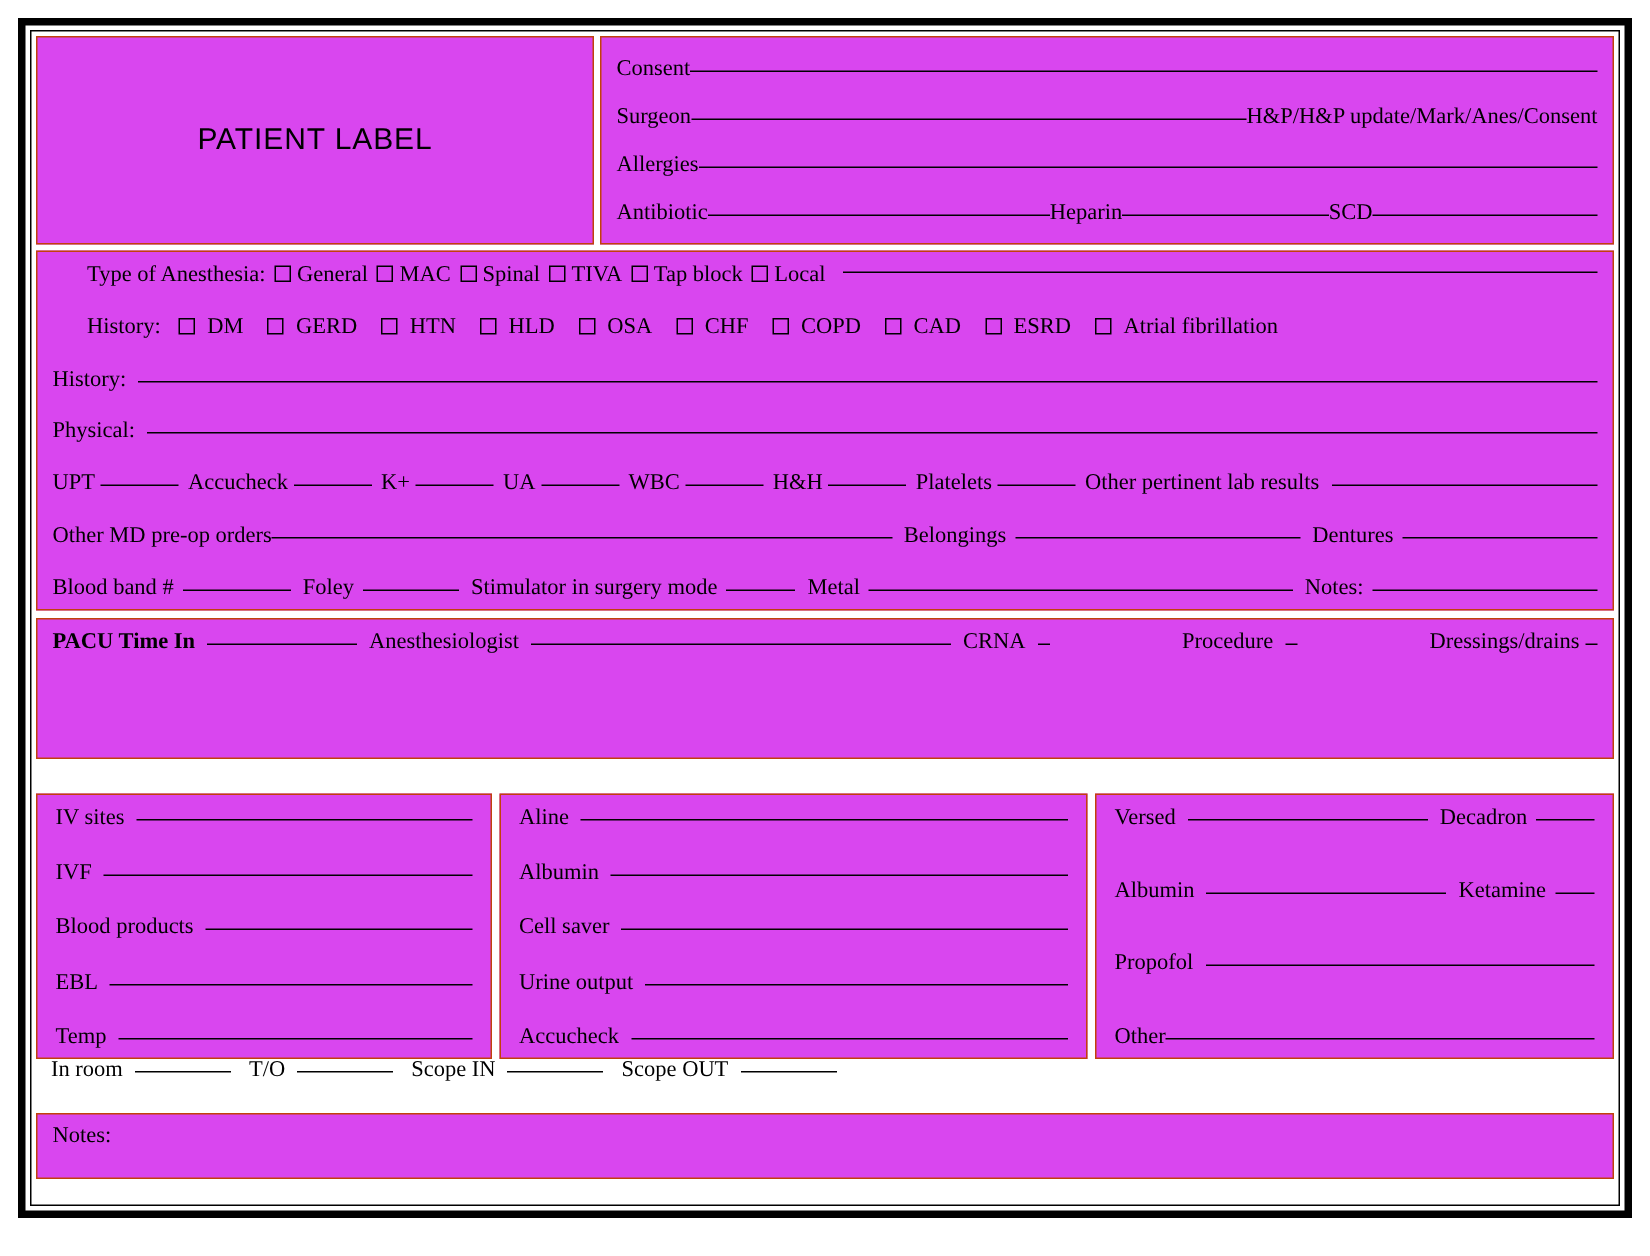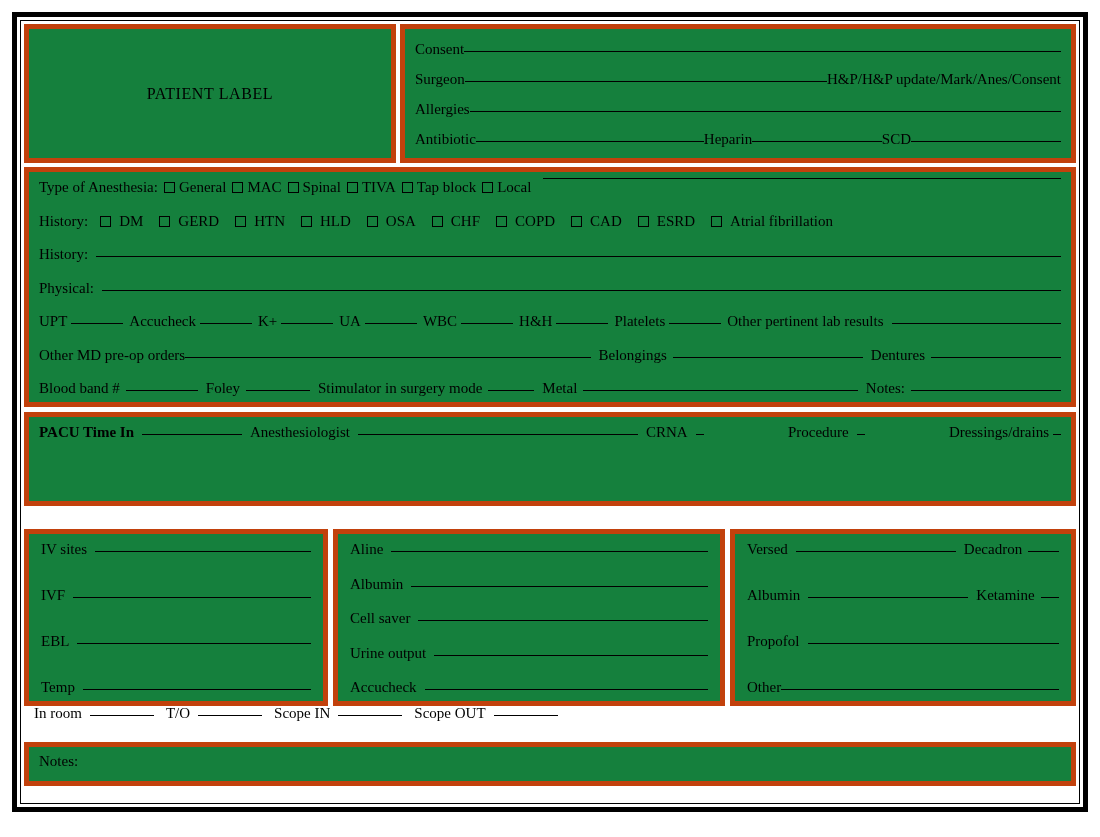--- a/index.html
+++ b/index.html
@@ -32,41 +32,41 @@
     top: 3px;
     right: 3px;
     bottom: 3px;
     border: 1px solid #000;
     box-sizing: border-box;
     padding: 3px;
   }
 
   
   .box {
-    border: 5px solid #c2410c;
+    border: 1px solid #c2410c;
     box-sizing: border-box;
-    background: #15803d;
+    background: #d946ef;
   }
 
   
   .top-region {
     display: flex;
     height: 139px;
     gap: 4px;
   }
   .label-box {
     width: 372px;
     display: flex;
     align-items: center;
     justify-content: center;
   }
   .label-box .title {
-    font-size: 16px;
+    font-size: 20px;
     letter-spacing: 0.6px;
-    font-family: Liberation Serif, serif;
+    font-family: Liberation Sans, sans-serif;
   }
   .consent-box {
     flex: 1;
     padding: 6px 10px 4px 10px;
     display: flex;
     flex-direction: column;
     justify-content: space-around;
   }
 
   
@@ -116,22 +116,23 @@
     width: 11px;
     height: 11px;
     border: 1.6px solid #000;
     box-sizing: border-box;
     position: relative;
     top: 1px;
     flex: 0 0 auto;
   }
   .chk-group {
     display: flex;
-    align-items: flex-start;
+    align-items: center;
     white-space: nowrap;
+    margin-left: 23px;
   }
   .chk-item {
     display: flex;
     align-items: baseline;
     white-space: nowrap;
   }
 
   
   .sec-pacu {
     margin-top: 5px;
@@ -446,20 +447,25 @@
         <span class="lbl">IV sites</span>
         <span class="sp8"></span>
             <span class="rule"></span>
       </div>
       <div class="row">
         <span class="lbl">IVF</span>
         <span class="sp8"></span>
             <span class="rule"></span>
       </div>
       <div class="row">
+        <span class="lbl">Blood products</span>
+        <span class="sp8"></span>
+            <span class="rule"></span>
+      </div>
+      <div class="row">
         <span class="lbl">EBL</span>
         <span class="sp8"></span>
             <span class="rule"></span>
       </div>
       <div class="row">
         <span class="lbl">Temp</span>
         <span class="sp8"></span>
             <span class="rule"></span>
       </div>
     </div>

